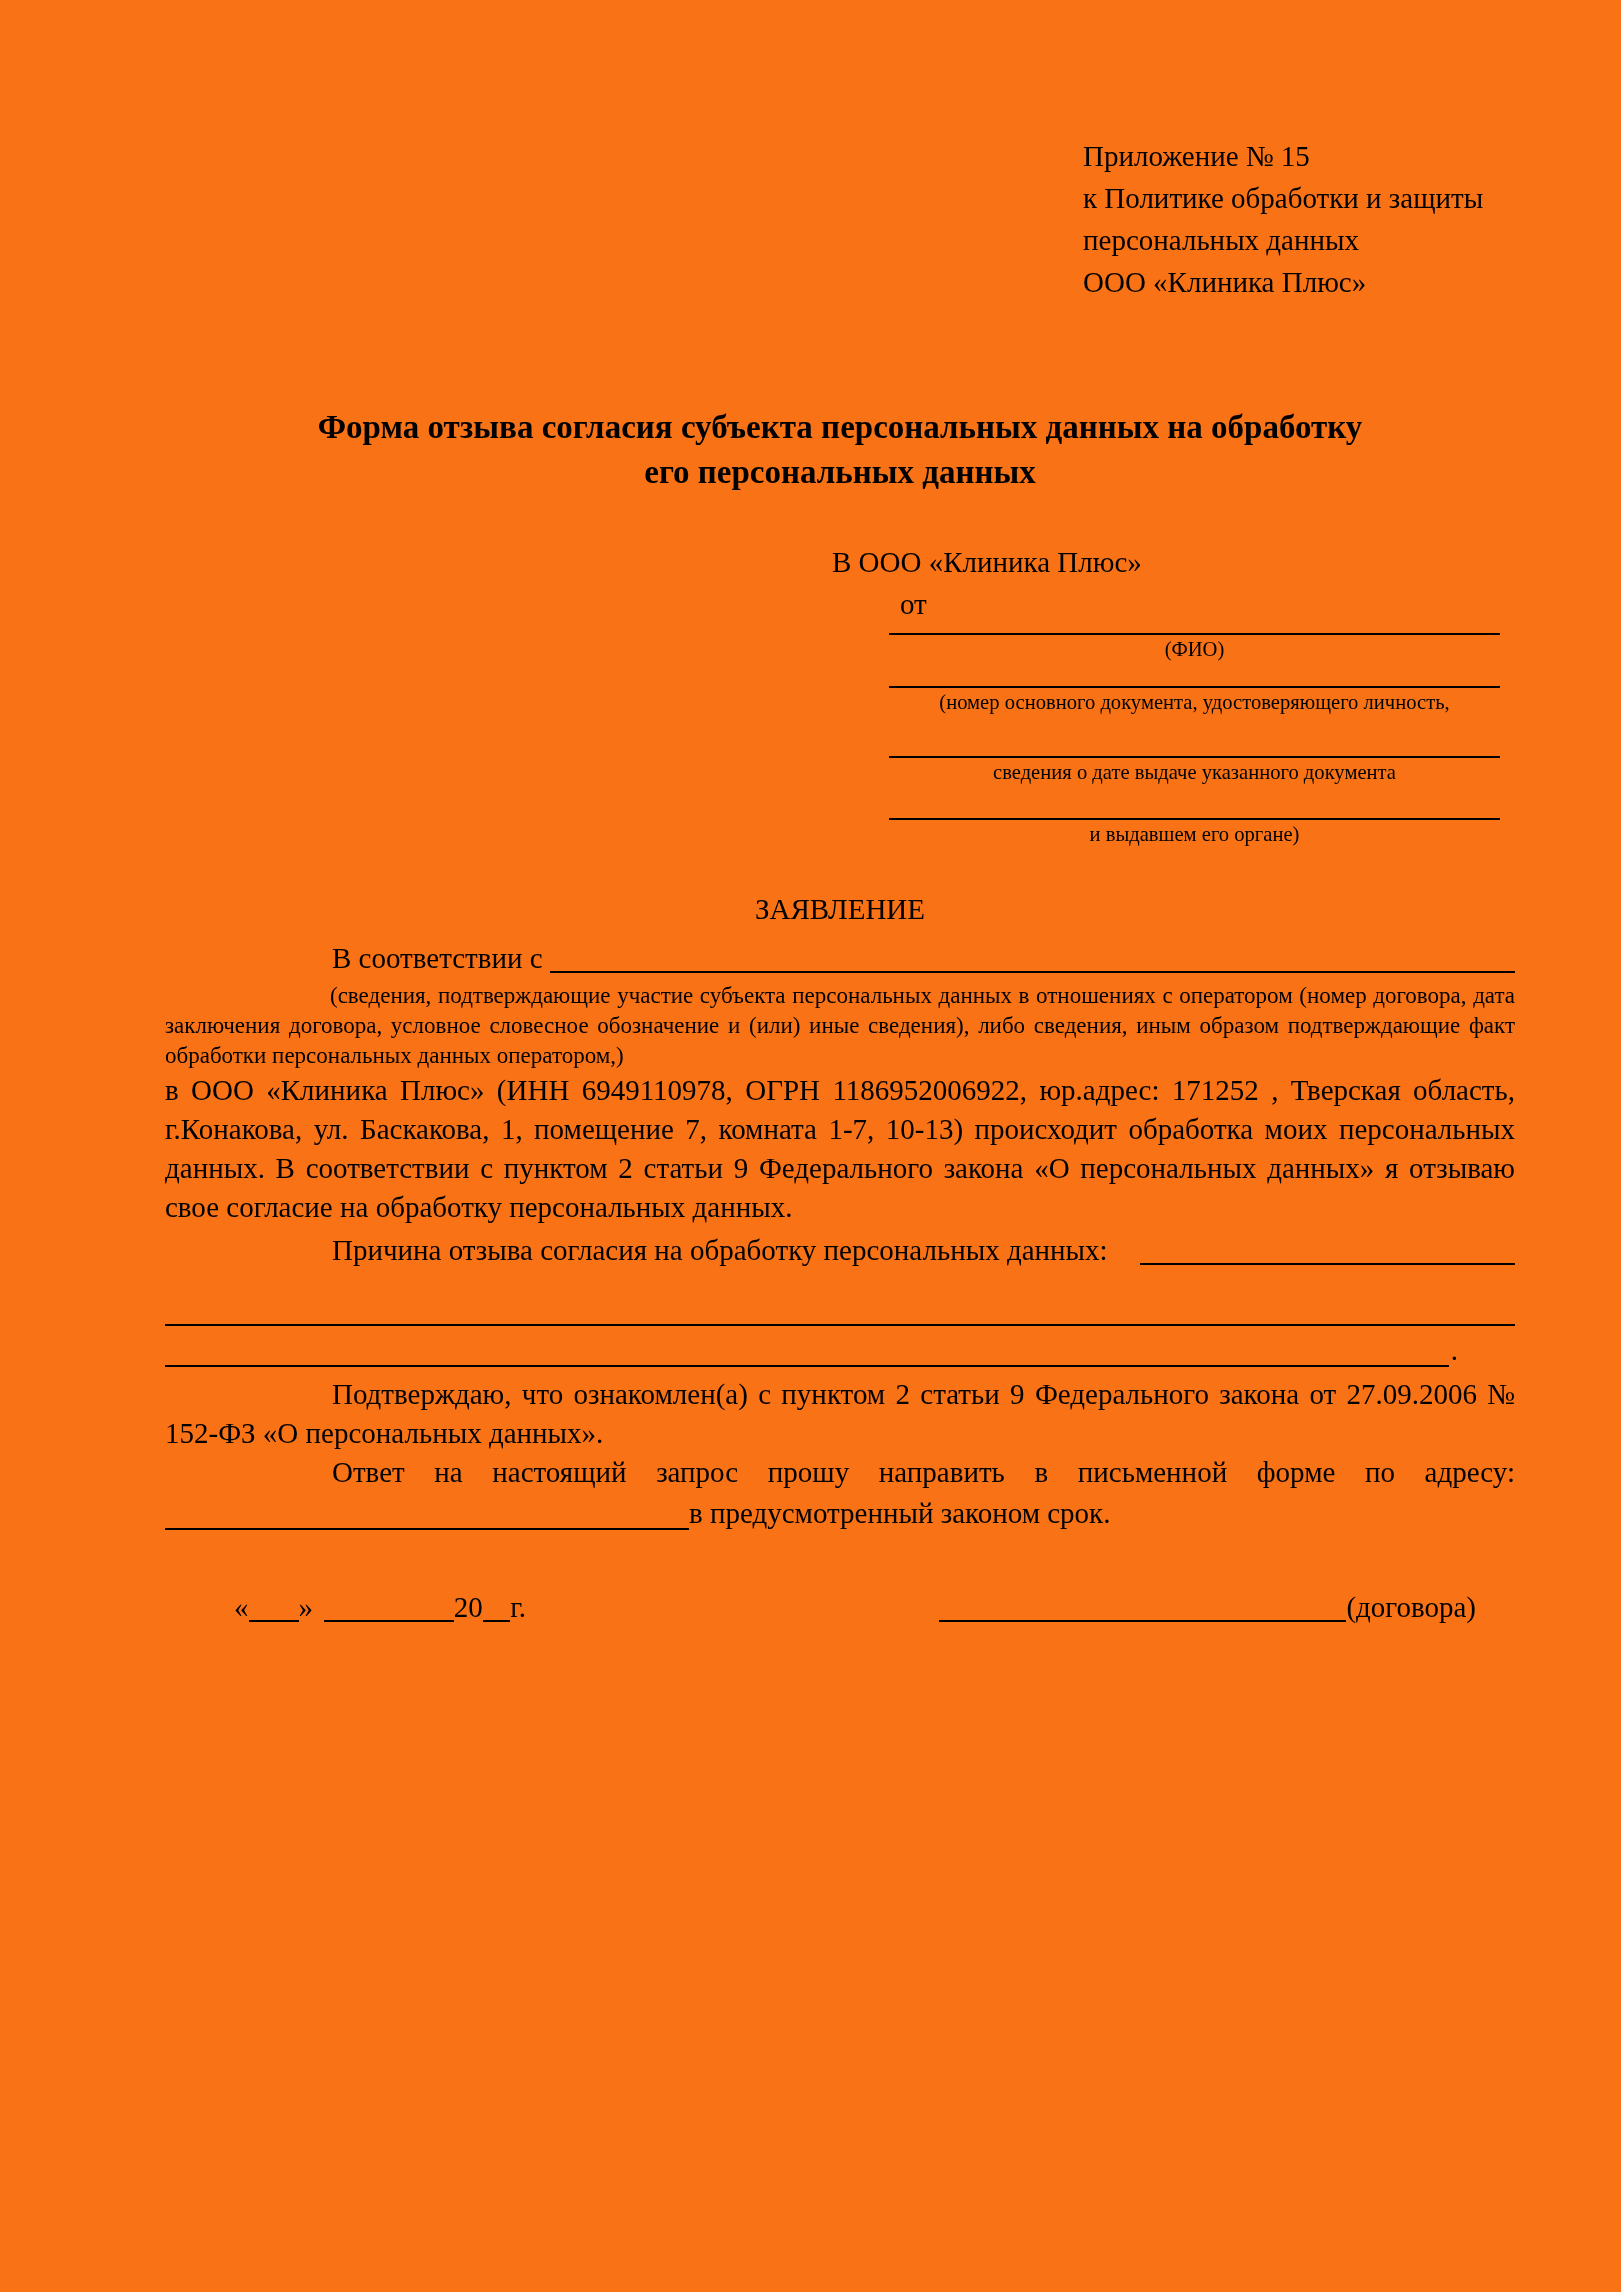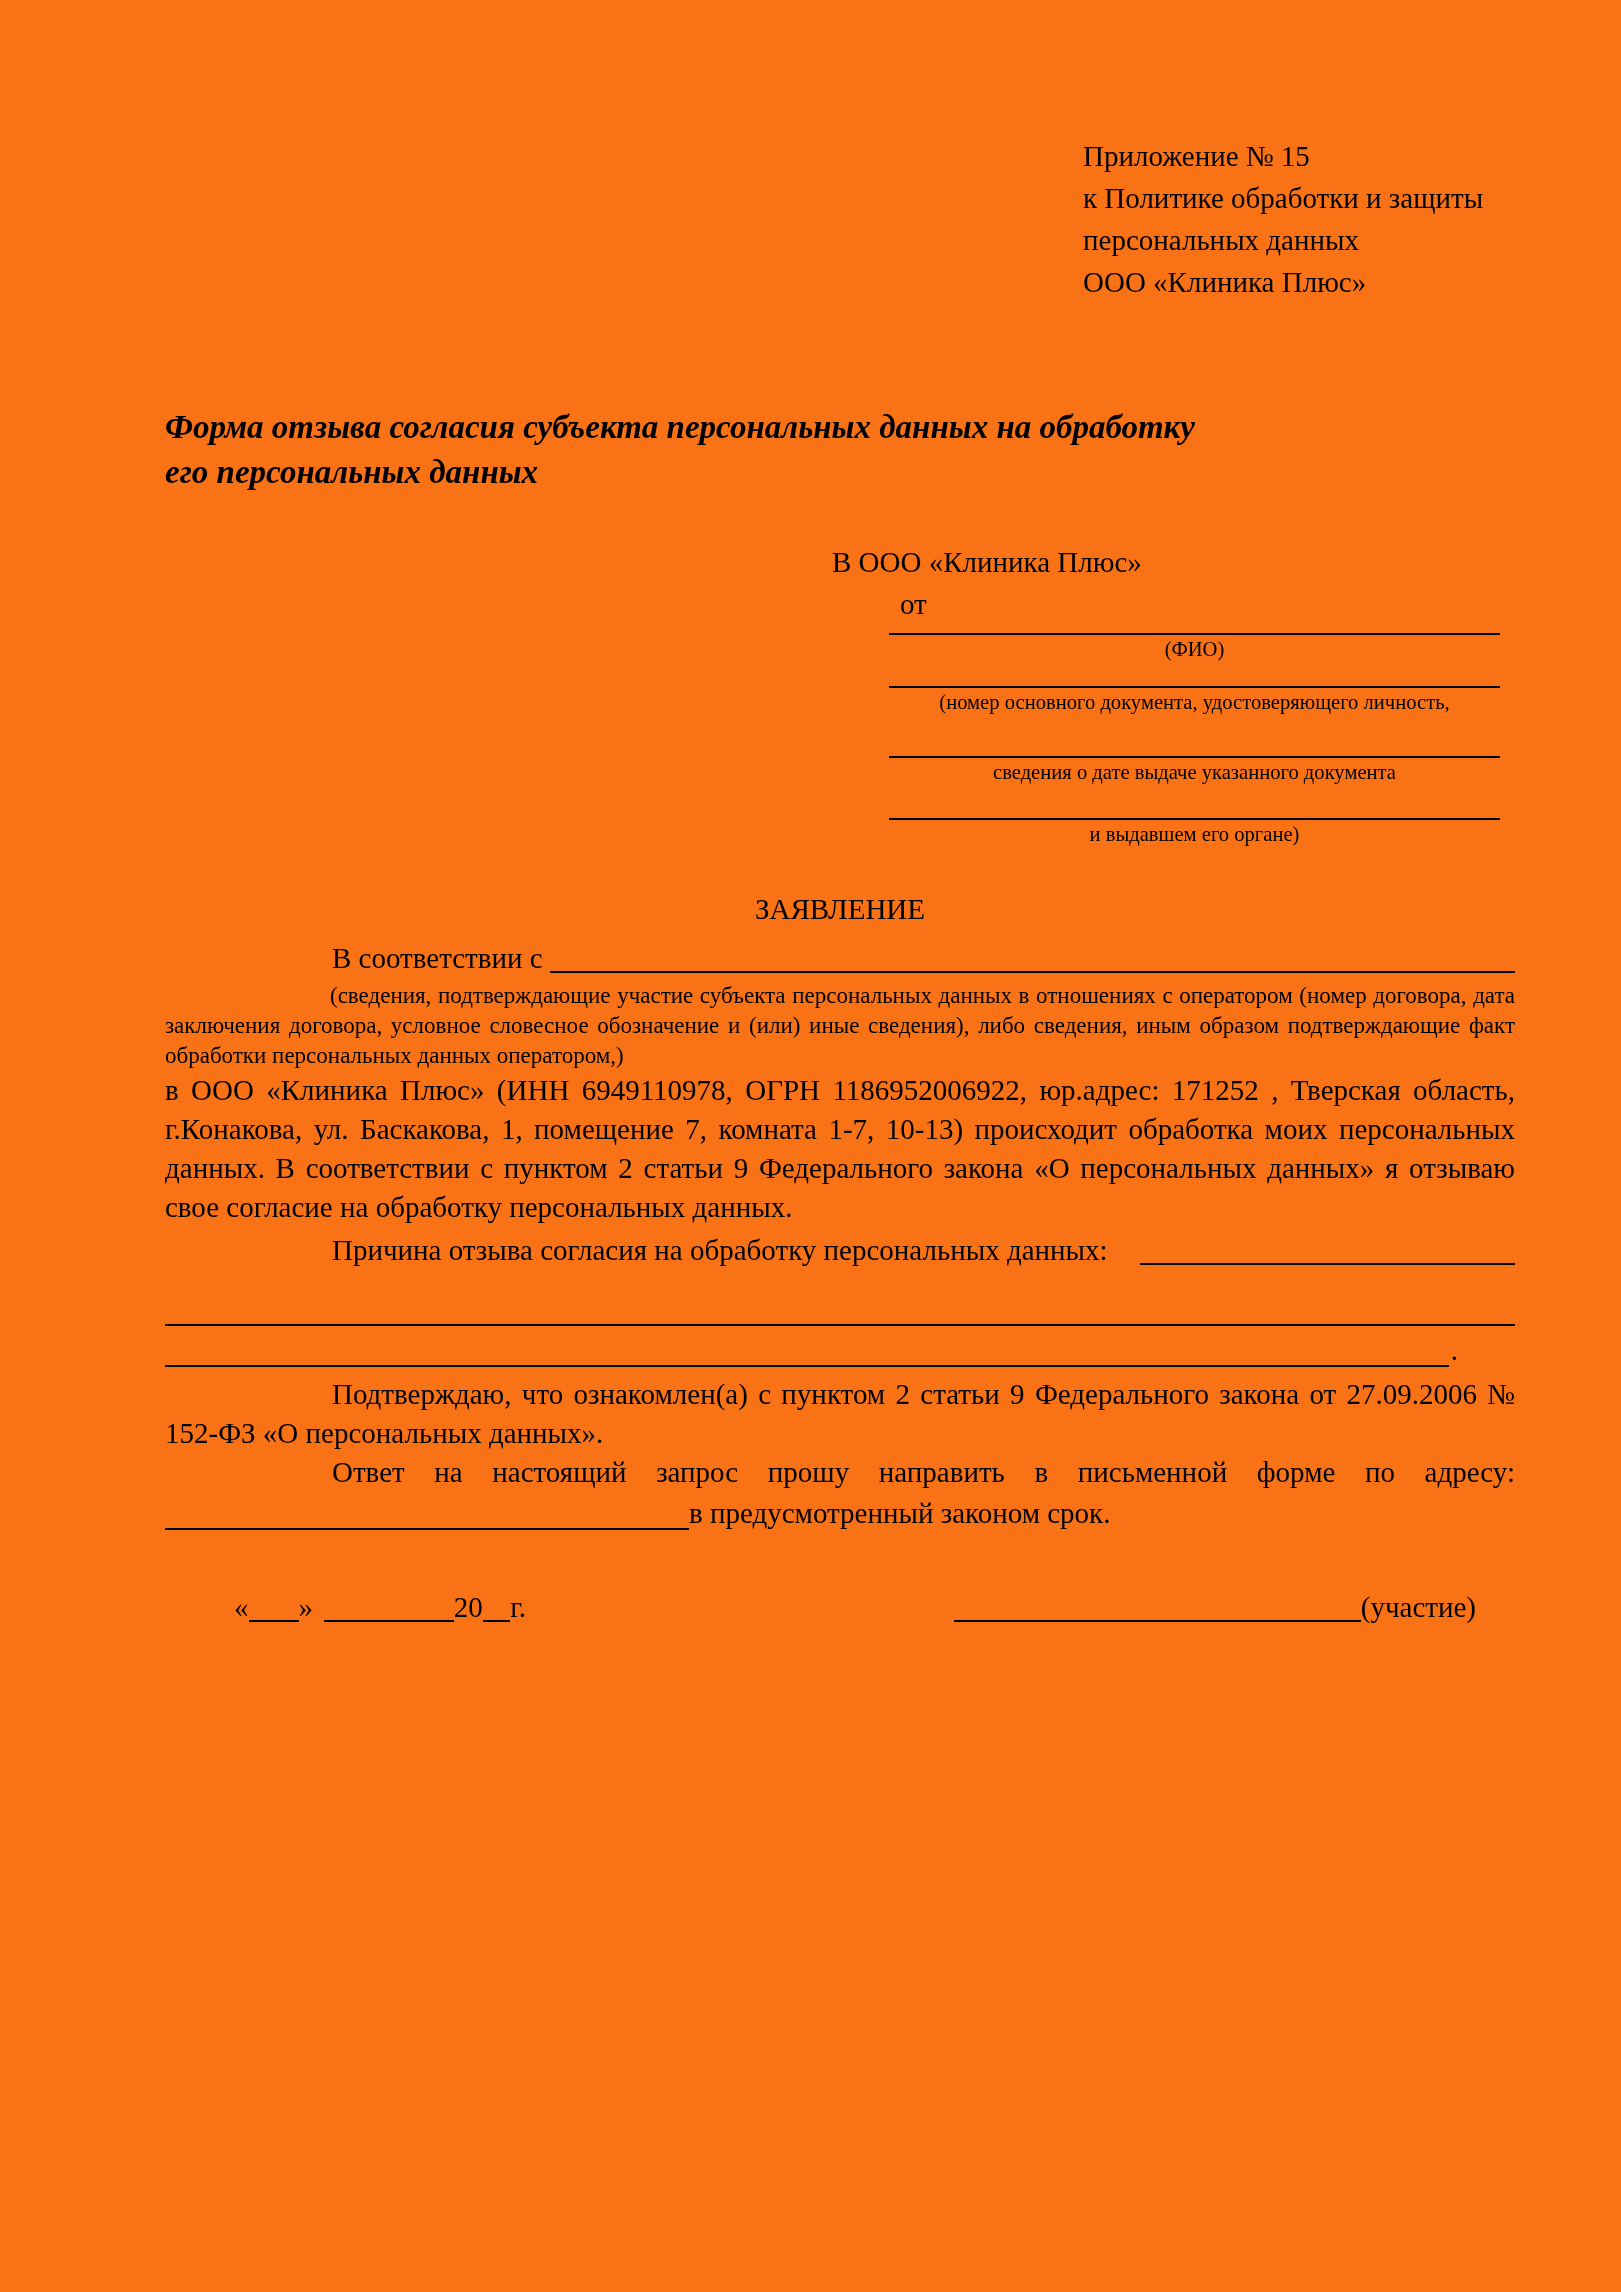--- a/index.html
+++ b/index.html
@@ -27,24 +27,24 @@
 
   
   .appendix {
     margin-left: 918px;
   }
   .appendix div { white-space: nowrap; }
 
   
   .title {
     margin: 102px 0 0 0;
+    text-align: center;
     font-weight: bold;
     font-size: 33px;
     line-height: 45px;
-    font-style: italic;
   }
 
   
   .addr {
     margin-top: 46px;
     margin-left: 667px;
     width: 667px;
   }
   .addr-to { }
   .addr-from { margin-left: 68px; }
@@ -231,19 +231,19 @@
         <span>«</span>
         <span class="blank-line b-day"></span>
         <span>»</span>
         <span class="blank-line b-month"></span>
         <span>20</span>
         <span class="blank-line b-year"></span>
         <span>г.</span>
       </div>
       <div class="sign-group">
         <span class="blank-line b-sign"></span>
-        <span>(участие)</span>
+        <span>(договора)</span>
       </div>
     </div>
 
   </div>
 </div>
 
 
 </body></html>

